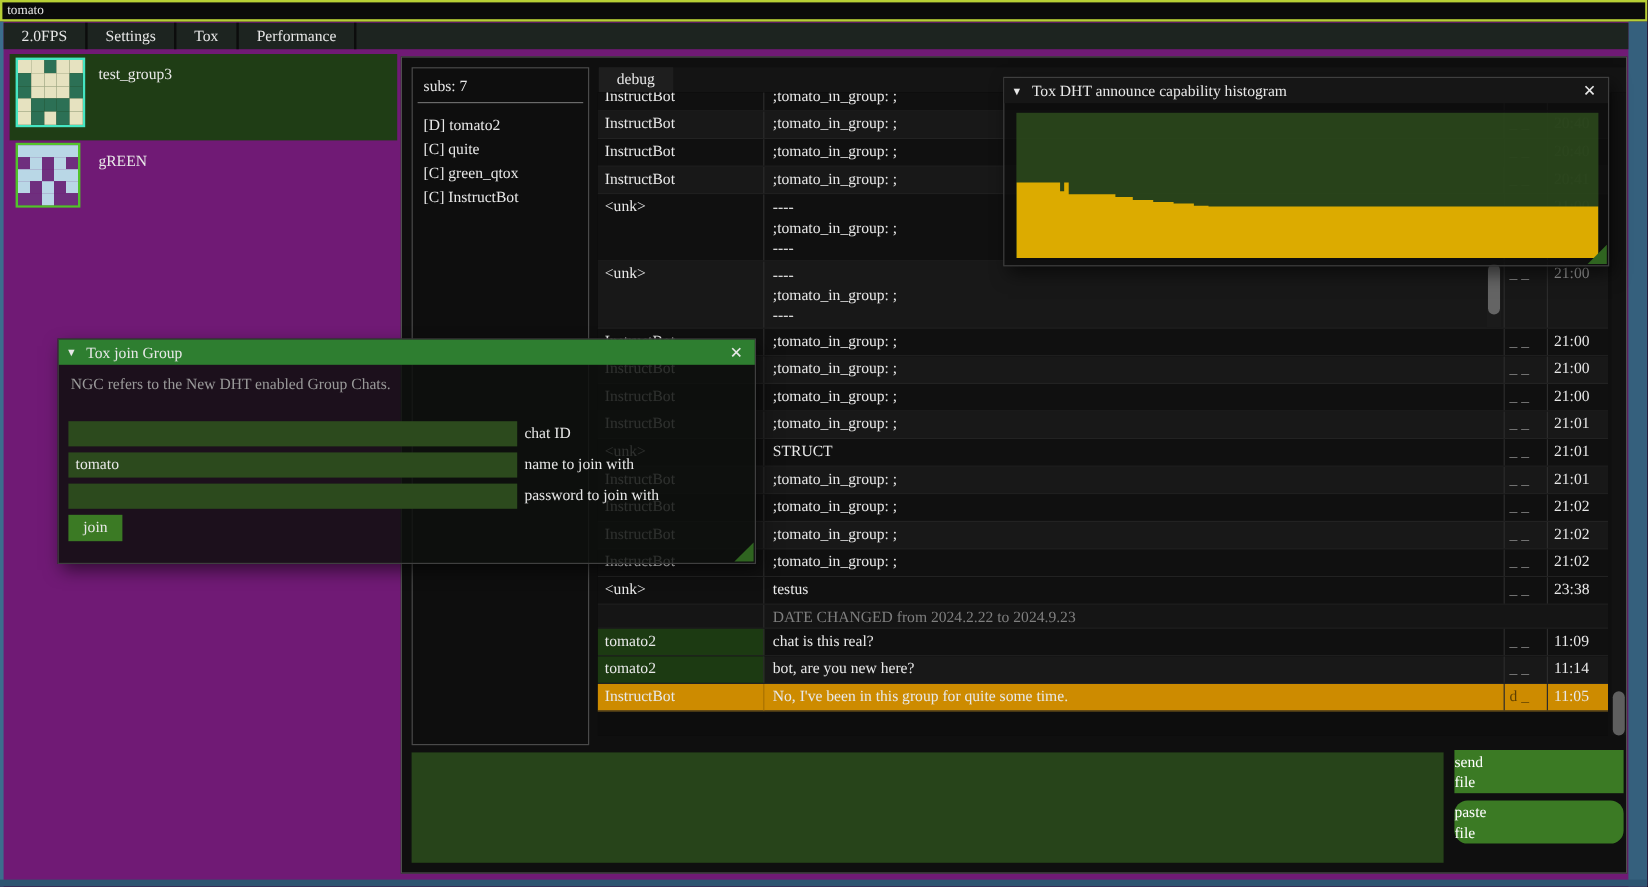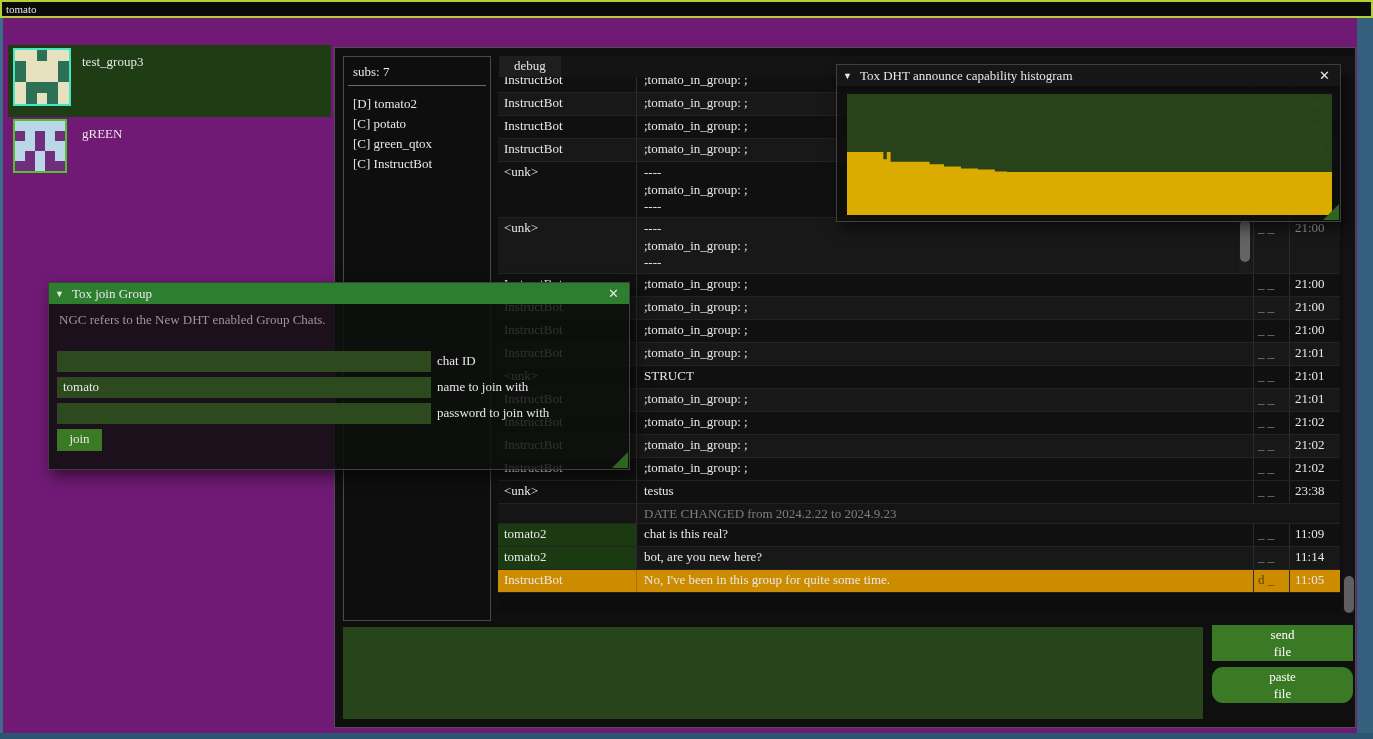--- a/index.html
+++ b/index.html
@@ -74,21 +74,21 @@
   .sb-track-mini { position:absolute; left:1239px; top:219px; width:12px; height:54px; background:#1b1b1b; }
   .sb-thumb-mini { position:absolute; left:1240px; top:220px; width:10px; height:42px; background:#646464; border-radius:5px; }
   
   .composer-input {
     position:absolute; left:343px; top:627px; width:860px; height:92px;
     background:#27441a; border:none; resize:none; outline:none;
     font-family:inherit; font-size:13px; color:#e8e8e8; padding:4px 6px;
   }
   .file-btn {
     position:absolute; left:1212px; width:141px; height:36px;
-    background:#3b7a24; color:#fff; text-align:center;
+    background:#3b7a24; color:#fff; 
     line-height:17px; padding-top:1px; cursor:pointer;
   }
   
   .fwin { position:absolute; border:1px solid #3f3f3f; box-shadow:4px 6px 14px rgba(0,0,0,0.55); }
   .fwin-title { height:21px; display:flex; align-items:center; padding:0 6px; }
   .fwin-title .arrow { font-size:9px; margin-right:8px; }
   .fwin-title .close { margin-left:auto; font-size:13px; padding:0 4px; }
   .grip { position:absolute; right:1px; bottom:1px; width:0; height:0;
           border-left:16px solid transparent; border-bottom:16px solid #3b7a24; }
   
@@ -108,20 +108,28 @@
 </head>
 <body>
 
 <div id="app">
 
   <div class="titlebar"><span>tomato</span></div>
   <div class="frame-left"></div>
   <div class="frame-right"></div>
   <div class="frame-bottom"></div>
 
+  <div class="menubar">
+    <div class="mi">2.0FPS</div>
+    <div id="menu-items" style="display:flex;">
+        <div class="mi">Settings</div>
+        <div class="mi">Tox</div>
+        <div class="mi">Performance</div>
+      </div>
+  </div>
 
   <div class="group-item sel" style="top:45px; height:72px;padding-left:39px;">
     <div class="avatar" style="left:5px; top:3px; width:58px; height:58px; border:2px solid #45e6c3;">
         <div style="background: rgb(230, 226, 192);"></div>
         <div style="background: rgb(230, 226, 192);"></div>
         <div style="background: rgb(44, 112, 85);"></div>
         <div style="background: rgb(230, 226, 192);"></div>
         <div style="background: rgb(230, 226, 192);"></div>
         <div style="background: rgb(44, 112, 85);"></div>
         <div style="background: rgb(230, 226, 192);"></div>
@@ -177,21 +185,21 @@
     <div class="group-label">gREEN</div>
   </div>
 
   <div class="chat-panel"></div>
 
   <div class="subs-panel">
     <div>subs: 7</div>
     <div class="subs-sep"></div>
     <div class="subs-members" id="member-list">
         <div class="member">[D] tomato2</div>
-        <div class="member">[C] potato</div>
+        <div class="member">[C] quite</div>
         <div class="member">[C] green_qtox</div>
         <div class="member">[C] InstructBot</div>
       </div>
   </div>
 
   <div class="tabbar">
     <div class="tab">debug</div>
   </div>
 
   <div class="msg-list" id="msg-list">

